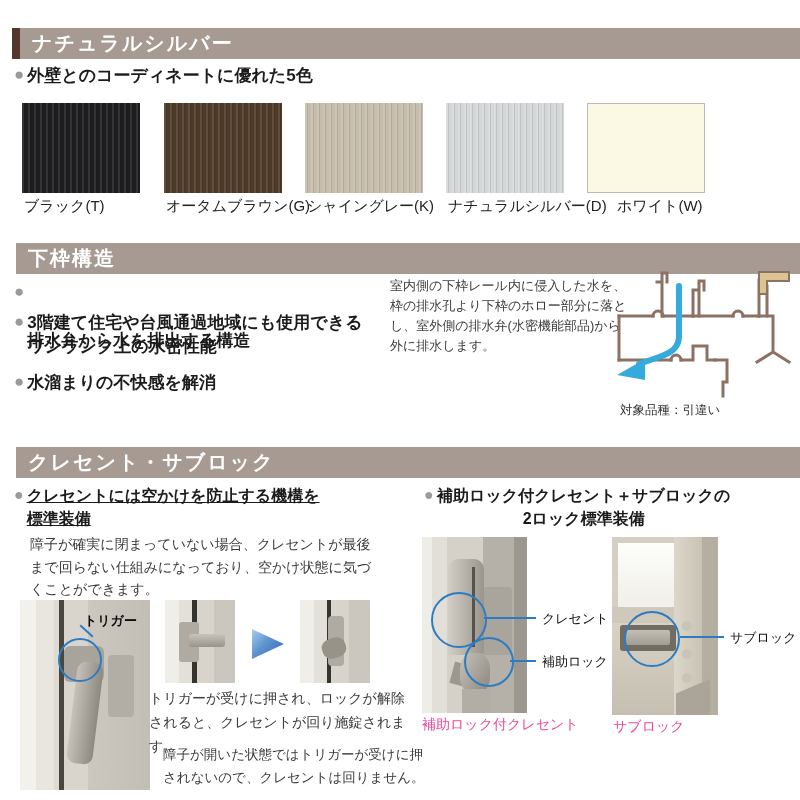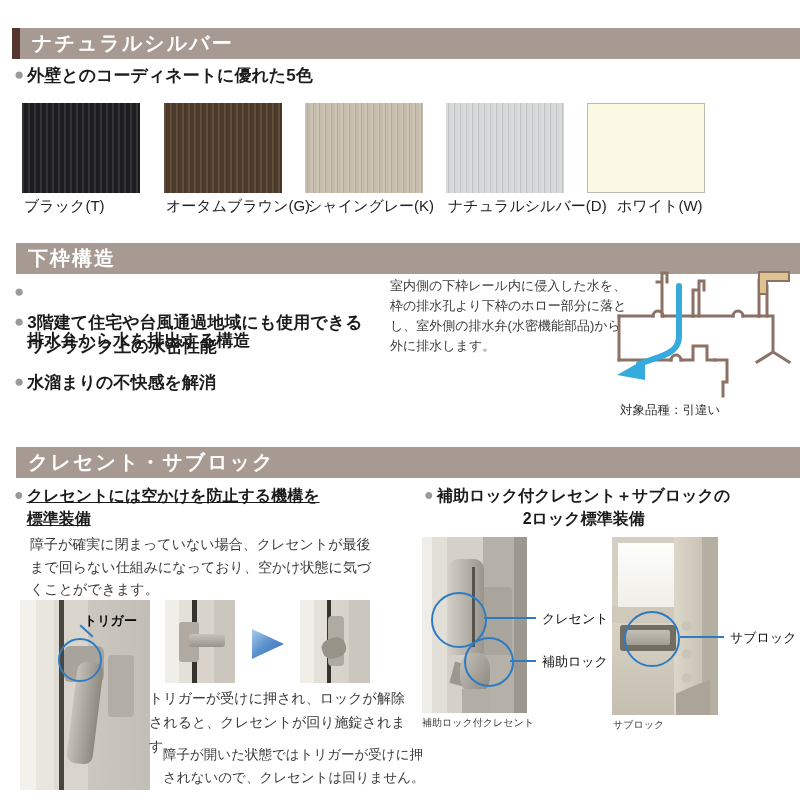--- a/index.html
+++ b/index.html
@@ -24,21 +24,21 @@
     background:repeating-linear-gradient(90deg,rgba(255,255,255,.10) 0 2px,rgba(0,0,0,.10) 2px 3px,rgba(255,255,255,0) 3px 6px);}
   .swatch.bordered{border:1px solid #bdbcac;box-sizing:border-box;}
   .swatch-label{position:absolute;top:197px;font-size:15px;color:#222;}
 
   
   .photo{position:absolute;overflow:hidden;background:#e8e5df;}
   .photo div{position:absolute;}
   .ann-circle{position:absolute;border:2px solid #2d7cc2;border-radius:50%;background:transparent;}
   .leader{position:absolute;height:2px;background:#2d7cc2;}
   .ann-label{position:absolute;font-size:13px;color:#111;white-space:nowrap;}
-  .caption{position:absolute;font-size:10px;color:#404040;white-space:nowrap;}
+  .caption{position:absolute;font-size:14px;color:#ec4899;white-space:nowrap;}
 
   .next-arrow{position:absolute;left:252px;top:629px;width:32px;height:30px;
     background:linear-gradient(135deg,#aacdea 0%,#5e93cf 45%,#2b67b6 100%);
     clip-path:polygon(0 0,100% 50%,0 100%);}
 
   .trigger-label{position:absolute;font-size:13px;font-weight:bold;color:#0d0d0d;white-space:nowrap;}
   .trigger-line{position:absolute;width:17px;height:2px;background:#2d7cc2;transform:rotate(42deg);}
 
   .diagram{position:absolute;left:605px;top:258px;}
 </style>

